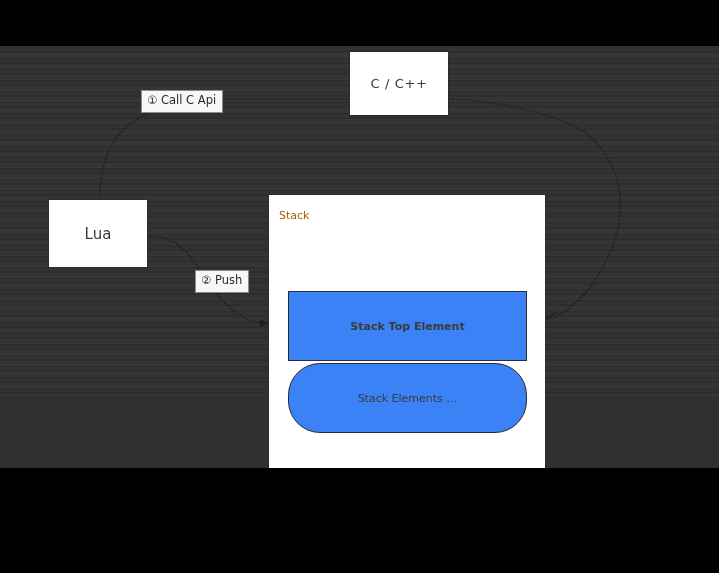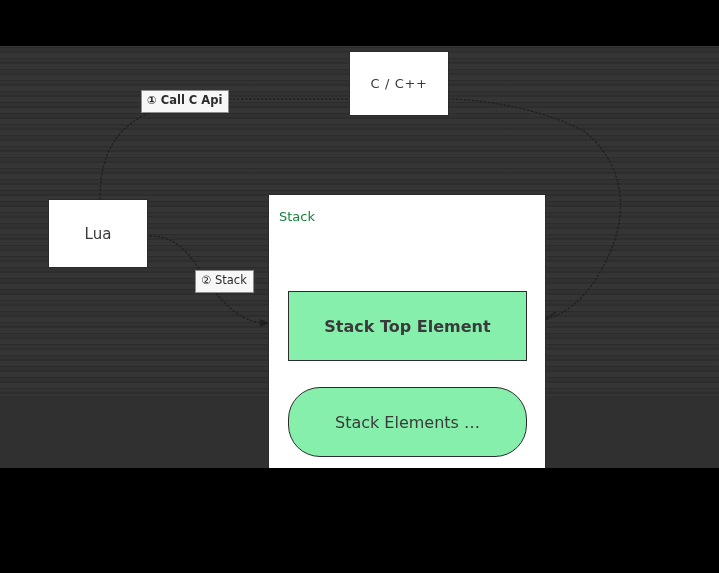--- a/index.html
+++ b/index.html
@@ -90,54 +90,54 @@
     top: 194px;
     width: 278px;
     height: 346px;
     display: block;
     padding: 0;
   }
   #stack-title {
     position: absolute;
     left: 10px;
     top: 14px;
-    font-size: 13px;
-    color: #15803d;
+    font-size: 11px;
+    color: #a16207;
   }
   .stack-item {
     position: absolute;
     left: 19px;
     width: 239px;
     height: 70px;
-    background: #86efac;
+    background: #3b82f6;
     border: 1.6px solid #2b2b2b;
     box-sizing: border-box;
     display: flex;
     align-items: center;
     justify-content: center;
     color: #3a3a3a;
-    font-size: 16px;
+    font-size: 11px;
   }
   #stack-item-top   { top: 96px;  font-weight: bold; }
-  #stack-item-mid   { top: 192px; border-radius: 32px; }
+  #stack-item-mid   { top: 168px; border-radius: 32px; }
   #stack-item-bot   { top: 259px; }
 
   
   .edge-label {
     position: absolute;
     background: #f7f7f7;
     border: 1px solid #8c8c8c;
     box-sizing: border-box;
     color: #2b2b2b;
     font-size: 11.5px;
     line-height: 1;
     padding: 4px 6px 5px 5px;
     white-space: nowrap;
   }
-  #label-call { left: 141px; top: 90px; font-weight: bold; }
+  #label-call { left: 141px; top: 90px; }
   #label-push { left: 195px; top: 270px; }
   #label-get  { left: 574px; top: 190px; }
 </style>
 </head>
 <body>
 
 <div id="canvas">
 
   <div id="plate"></div>
   <div id="scanlines"></div>
@@ -177,17 +177,17 @@
       <span>Stack Elements …</span>
     </div>
 
   </div>
 
   <div class="edge-label" id="label-call">
     <span>① Call C Api</span>
   </div>
 
   <div class="edge-label" id="label-push">
-    <span>② Stack</span>
+    <span>② Push</span>
   </div>
 
 
 </div>
 
 </body></html>

